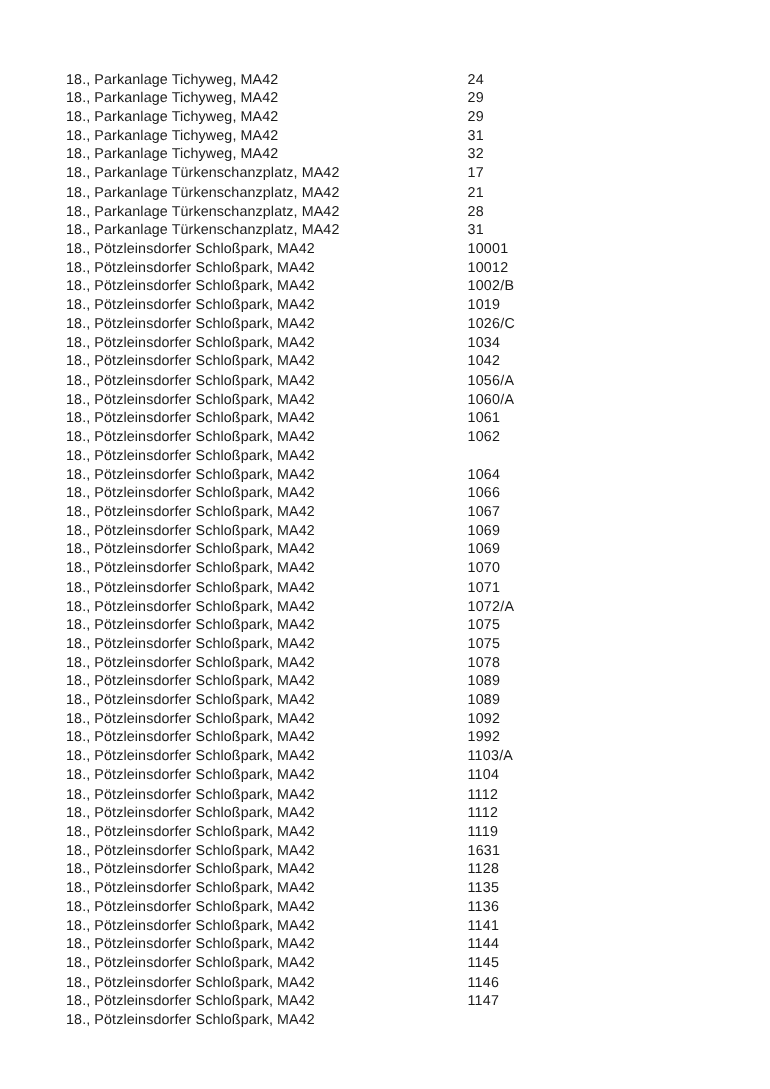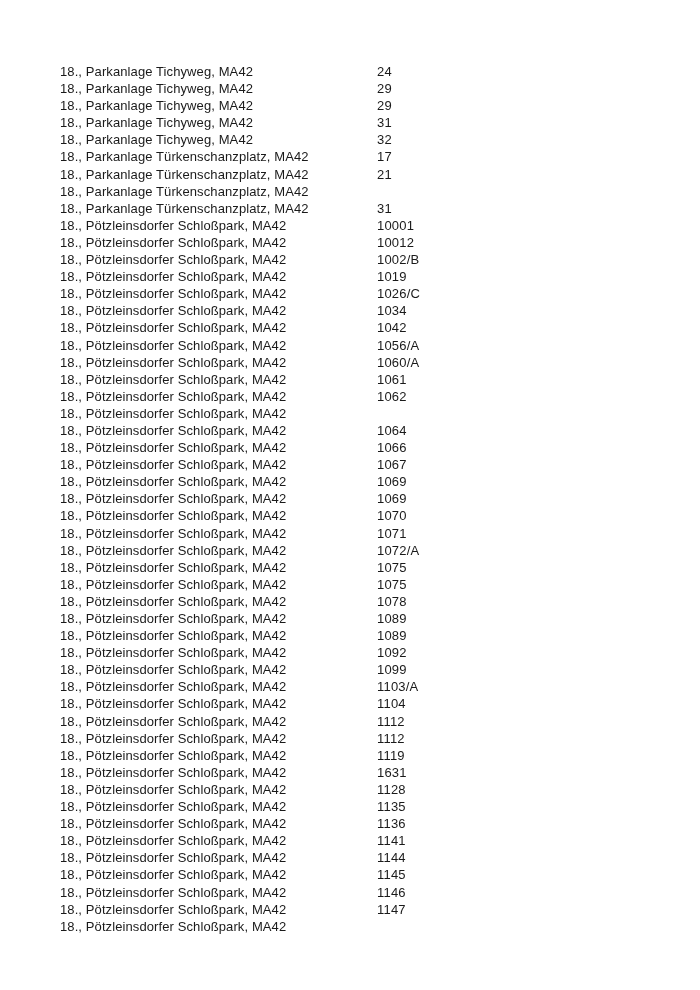--- a/index.html
+++ b/index.html
@@ -33,20 +33,21 @@
     white-space: nowrap;
   }
   .cell-location {
     width: 317px;
     flex: 0 0 317px;
     letter-spacing: 0.1px;
   }
   .cell-value {
     flex: 1;
     letter-spacing: 0.2px;
+    margin-left: 48px;
   }
 </style>
 </head>
 <body>
 
 <div class="page">
   <div class="table" id="rows-container">
   <div class="row">
     <span class="cell-location">18., Parkanlage Tichyweg, MA42</span>
     <span class="cell-value">24</span>
@@ -77,20 +78,21 @@
     <span class="cell-value">17</span>
   </div>
 
   <div class="row">
     <span class="cell-location">18., Parkanlage Türkenschanzplatz, MA42</span>
     <span class="cell-value">21</span>
   </div>
 
   <div class="row">
     <span class="cell-location">18., Parkanlage Türkenschanzplatz, MA42</span>
+    <span class="cell-value">28</span>
   </div>
 
   <div class="row">
     <span class="cell-location">18., Parkanlage Türkenschanzplatz, MA42</span>
     <span class="cell-value">31</span>
   </div>
 
   <div class="row">
     <span class="cell-location">18., Pötzleinsdorfer Schloßpark, MA42</span>
     <span class="cell-value">10001</span>
@@ -215,21 +217,21 @@
     <span class="cell-value">1089</span>
   </div>
 
   <div class="row">
     <span class="cell-location">18., Pötzleinsdorfer Schloßpark, MA42</span>
     <span class="cell-value">1092</span>
   </div>
 
   <div class="row">
     <span class="cell-location">18., Pötzleinsdorfer Schloßpark, MA42</span>
-    <span class="cell-value">1099</span>
+    <span class="cell-value">1992</span>
   </div>
 
   <div class="row">
     <span class="cell-location">18., Pötzleinsdorfer Schloßpark, MA42</span>
     <span class="cell-value">1103/A</span>
   </div>
 
   <div class="row">
     <span class="cell-location">18., Pötzleinsdorfer Schloßpark, MA42</span>
     <span class="cell-value">1104</span>

